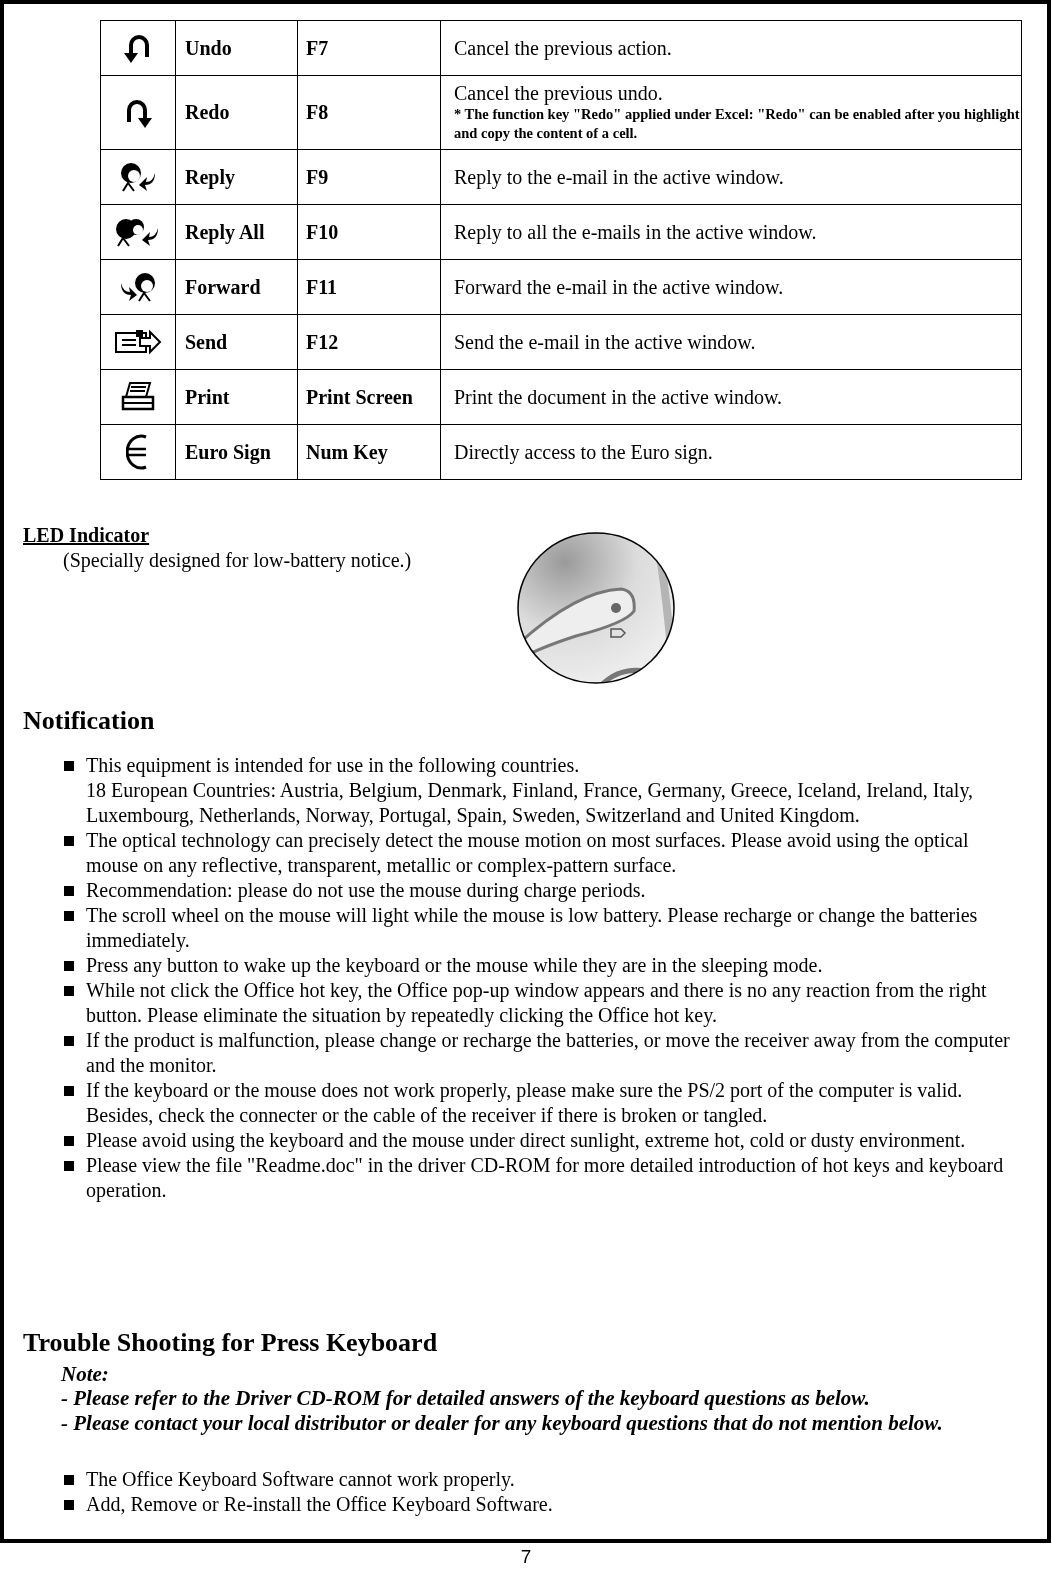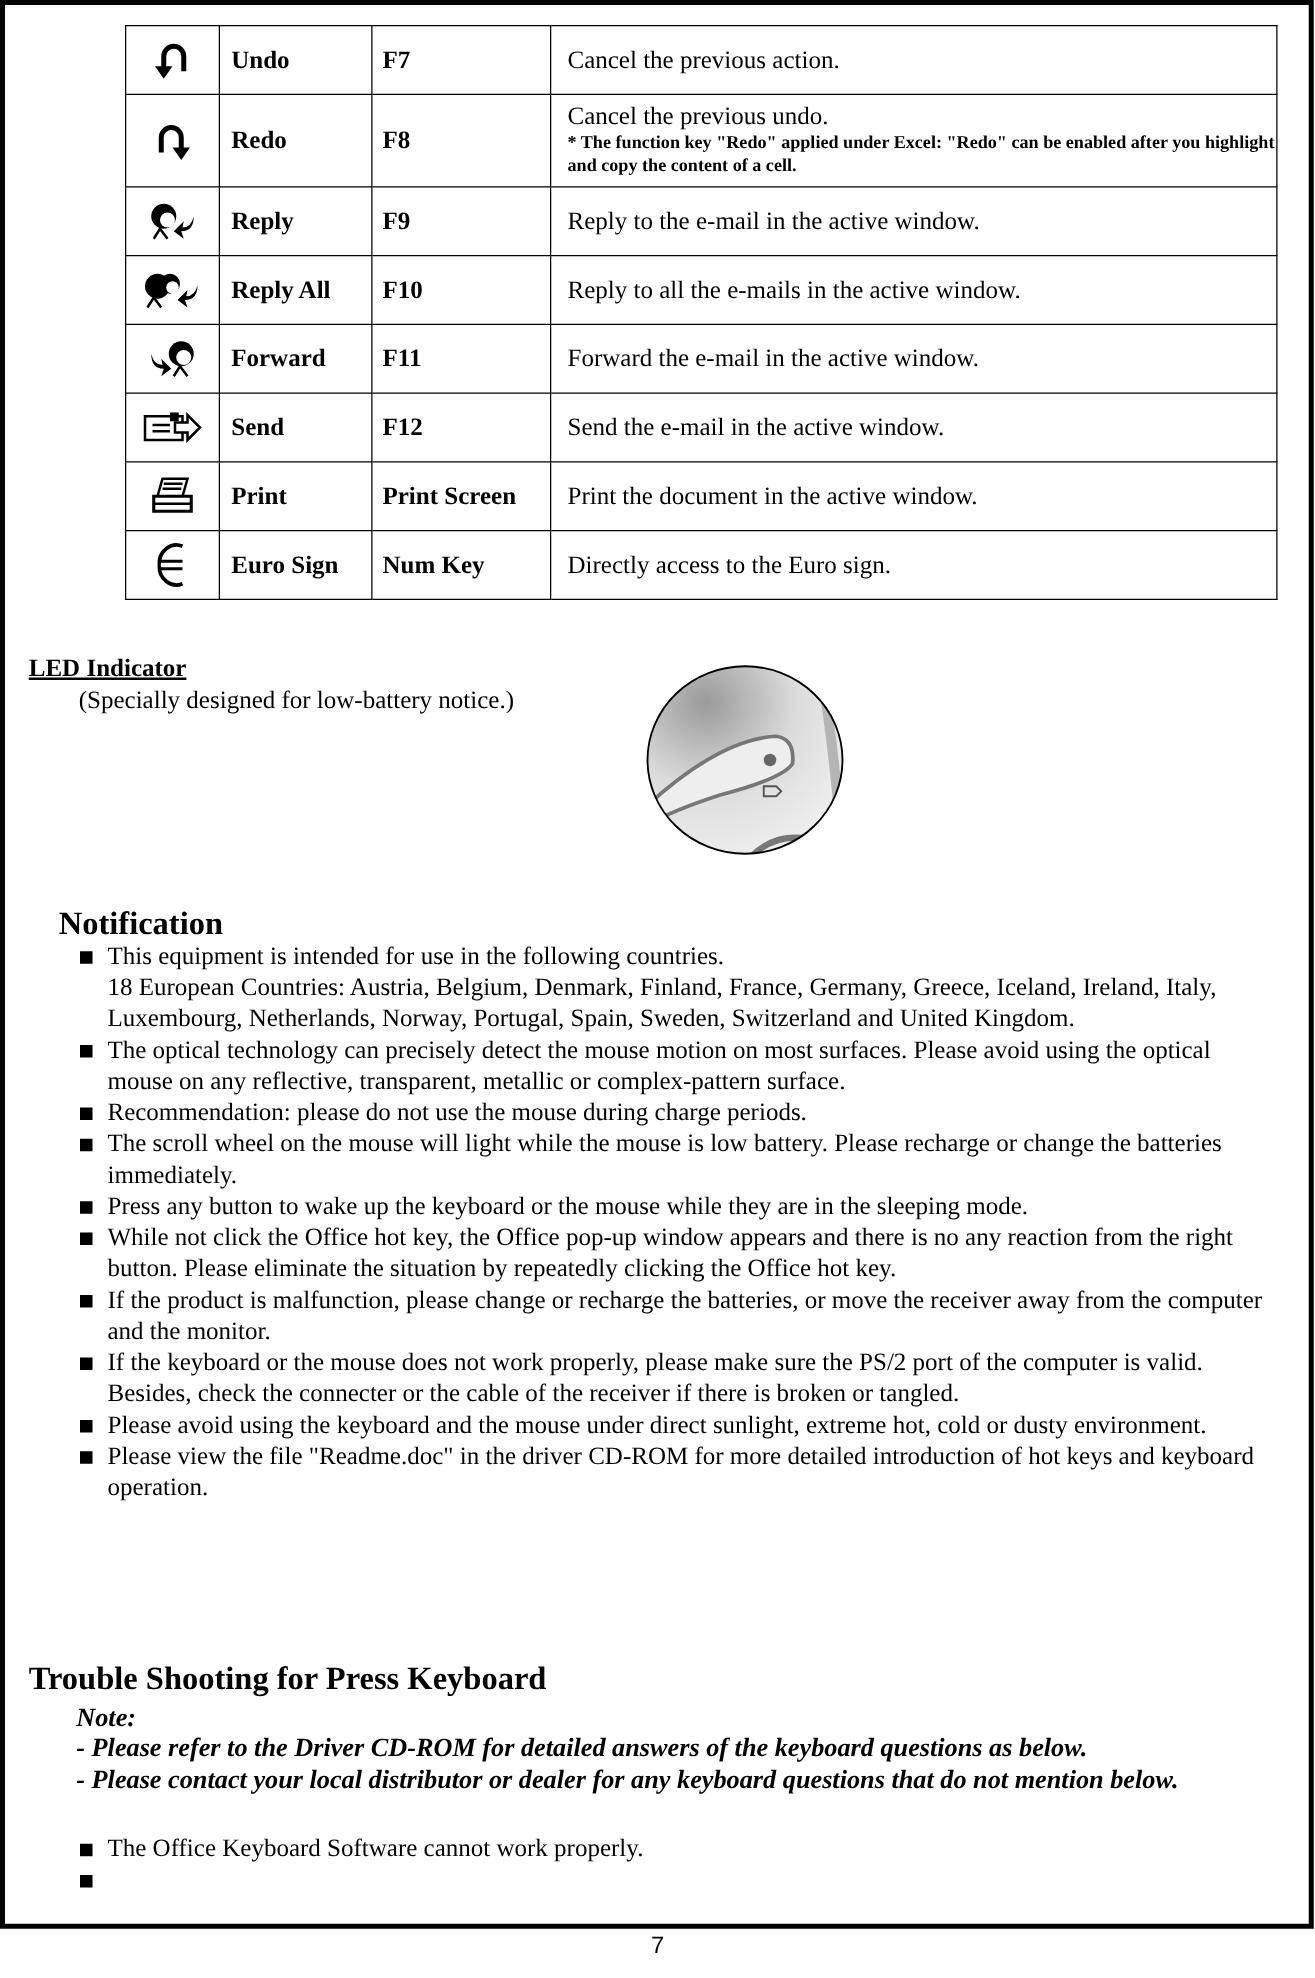--- a/index.html
+++ b/index.html
@@ -154,36 +154,36 @@
       <path d="M140 0 Q152 70 158 155" stroke="#b5b5b5" stroke-width="8" fill="none"></path>
       <path d="M0 115 Q60 60 105 58 Q120 60 118 80 Q110 92 60 105 Q20 118 0 130z" fill="#eee" stroke="#777" stroke-width="3"></path>
       <circle cx="100" cy="77" r="5" fill="#666"></circle>
       <path d="M95 98 h10 l4 4 l-4 4 h-10z" fill="none" stroke="#555" stroke-width="1.5"></path>
       <path d="M80 160 Q100 135 130 140" stroke="#777" stroke-width="5" fill="none"></path>
     </g>
     <ellipse cx="80" cy="77" rx="78" ry="75" fill="none" stroke="#000" stroke-width="1.5"></ellipse>
   </svg>
 </div>
 
-<div class="h-big" style="top:724px;margin-left:24px;">Notification</div>
+<div class="h-big" style="top:706px;">Notification</div>
 <ul class="bul" style="top:753px;">
   <li><span class="sq"></span><span>This equipment is intended for use in the following countries.</span><br><span>18 European Countries: Austria, Belgium, Denmark, Finland, France, Germany, Greece, Iceland, Ireland, Italy, Luxembourg, Netherlands, Norway, Portugal, Spain, Sweden, Switzerland and United Kingdom.</span></li>
   <li><span class="sq"></span><span>The optical technology can precisely detect the mouse motion on most surfaces.  Please avoid using the optical mouse on any reflective, transparent, metallic or complex-pattern surface.</span></li>
   <li><span class="sq"></span><span>Recommendation: please do not use the mouse during charge periods.</span></li>
   <li><span class="sq"></span><span>The scroll wheel on the mouse will light while the mouse is low battery.  Please recharge or change the batteries immediately.</span></li>
   <li><span class="sq"></span><span>Press any button to wake up the keyboard or the mouse while they are in the sleeping mode.</span></li>
   <li><span class="sq"></span><span>While not click the Office hot key, the Office pop-up window appears and there is no any reaction from the right button.  Please eliminate the situation by repeatedly clicking the Office hot key.</span></li>
   <li><span class="sq"></span><span>If the product is malfunction, please change or recharge the batteries, or move the receiver away from the computer and the monitor.</span></li>
   <li><span class="sq"></span><span>If the keyboard or the mouse does not work properly, please make sure the PS/2 port of the computer is valid.  Besides, check the connecter or the cable of the receiver if there is broken or tangled.</span></li>
   <li><span class="sq"></span><span>Please avoid using the keyboard and the mouse under direct sunlight, extreme hot, cold or dusty environment.</span></li>
   <li><span class="sq"></span><span>Please view the file "Readme.doc" in the driver CD-ROM for more detailed introduction of hot keys and keyboard operation.</span></li>
 </ul>
 
 <div class="h-big" style="top:1328px;">Trouble Shooting for Press Keyboard</div>
 <div class="it" style="top:1361px;">Note:</div>
 <div class="it" style="top:1385px;">-  Please refer to the Driver CD-ROM for detailed answers of the keyboard questions as below.</div>
 <div class="it" style="top:1410px;">-  Please contact your local distributor or dealer for any keyboard questions that do not mention below.</div>
 <ul class="bul" style="top:1467px;">
   <li><span class="sq"></span><span>The Office Keyboard Software cannot work properly.</span></li>
-  <li><span class="sq"></span></li>
+  <li><span class="sq"></span><span>Add, Remove or Re-install the Office Keyboard Software.</span></li>
 </ul>
 
 <div class="pagenum">7</div>
 
 </body></html>

